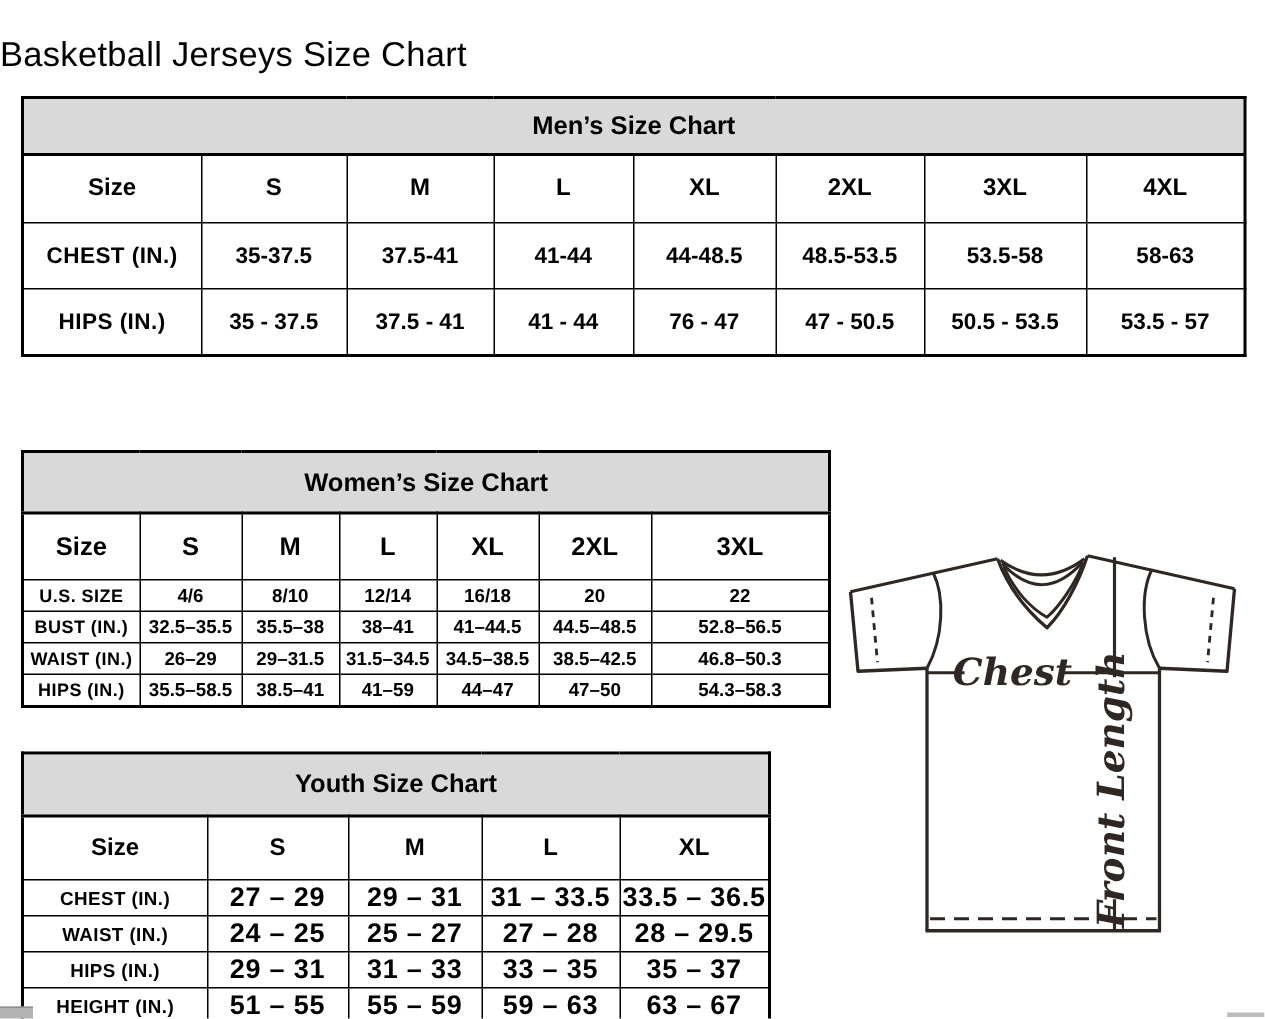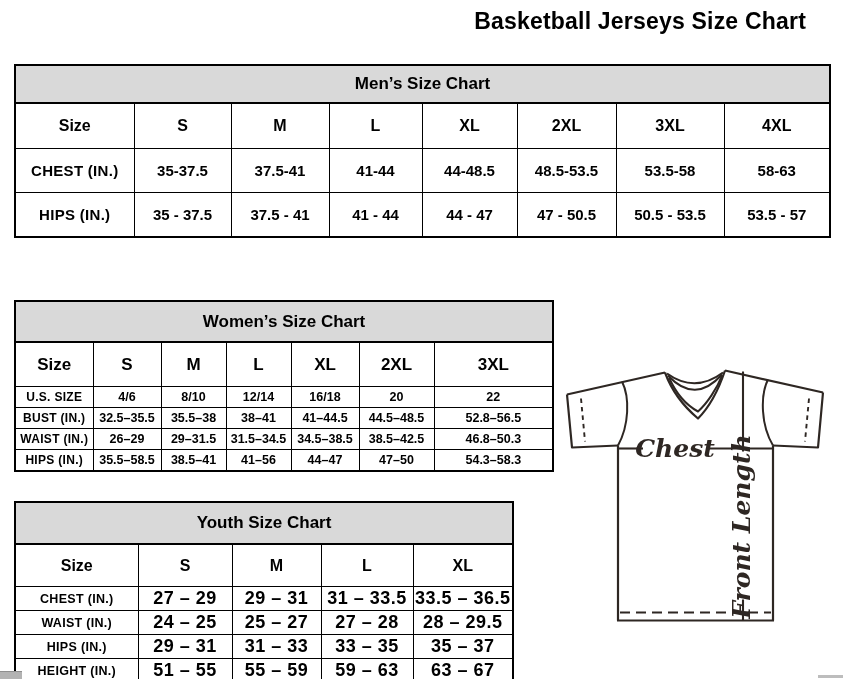--- a/index.html
+++ b/index.html
@@ -1,22 +1,22 @@
 <!DOCTYPE html>
 <html><head>
 <meta charset="utf-8">
 <style>
   html,body{margin:0;padding:0;}
   body{
     width:843px;height:679px;position:relative;background:#ffffff;
     font-family:"Liberation Sans", sans-serif;color:#000;overflow:hidden;
   }
   .page-title{
-    position:absolute;top:8px;left:0;width:806px;text-align:right;
-    font-size:23px;font-weight:bold;letter-spacing:0.2px;
+    position:absolute;top:23px;left:0;width:806px;text-align:left;
+    font-size:23px;font-weight:normal;letter-spacing:0.2px;
   }
   table.size-table{
     position:absolute;border-collapse:collapse;table-layout:fixed;
     border:2.4px solid #000;background:#fff;
   }
   .size-table th,.size-table td{
     border:1.5px solid #000;text-align:center;vertical-align:middle;
     font-weight:bold;padding:0;overflow:hidden;white-space:nowrap;
   }
   .size-table th.band{background:#d9d9d9;font-size:17px;border-bottom:2px solid #000;}
@@ -89,21 +89,21 @@
         <td class="val">44-48.5</td>
         <td class="val">48.5-53.5</td>
         <td class="val">53.5-58</td>
         <td class="val">58-63</td>
       </tr>
       <tr>
         <td class="rowlabel">HIPS (IN.)</td>
         <td class="val">35 - 37.5</td>
         <td class="val">37.5 - 41</td>
         <td class="val">41 - 44</td>
-        <td class="val">44 - 47</td>
+        <td class="val">76 - 47</td>
         <td class="val">47 - 50.5</td>
         <td class="val">50.5 - 53.5</td>
         <td class="val">53.5 - 57</td>
       </tr>
     </tbody>
   </table>
 
 <table class="size-table women">
   <colgroup>
     <col style="width:78px">
@@ -153,21 +153,21 @@
         <td class="val">29–31.5</td>
         <td class="val">31.5–34.5</td>
         <td class="val">34.5–38.5</td>
         <td class="val">38.5–42.5</td>
         <td class="val">46.8–50.3</td>
       </tr>
       <tr>
         <td class="rowlabel">HIPS (IN.)</td>
         <td class="val">35.5–58.5</td>
         <td class="val">38.5–41</td>
-        <td class="val">41–56</td>
+        <td class="val">41–59</td>
         <td class="val">44–47</td>
         <td class="val">47–50</td>
         <td class="val">54.3–58.3</td>
       </tr>
     </tbody>
   </table>
 
 <table class="size-table youth">
   <colgroup>
     <col style="width:123px">

